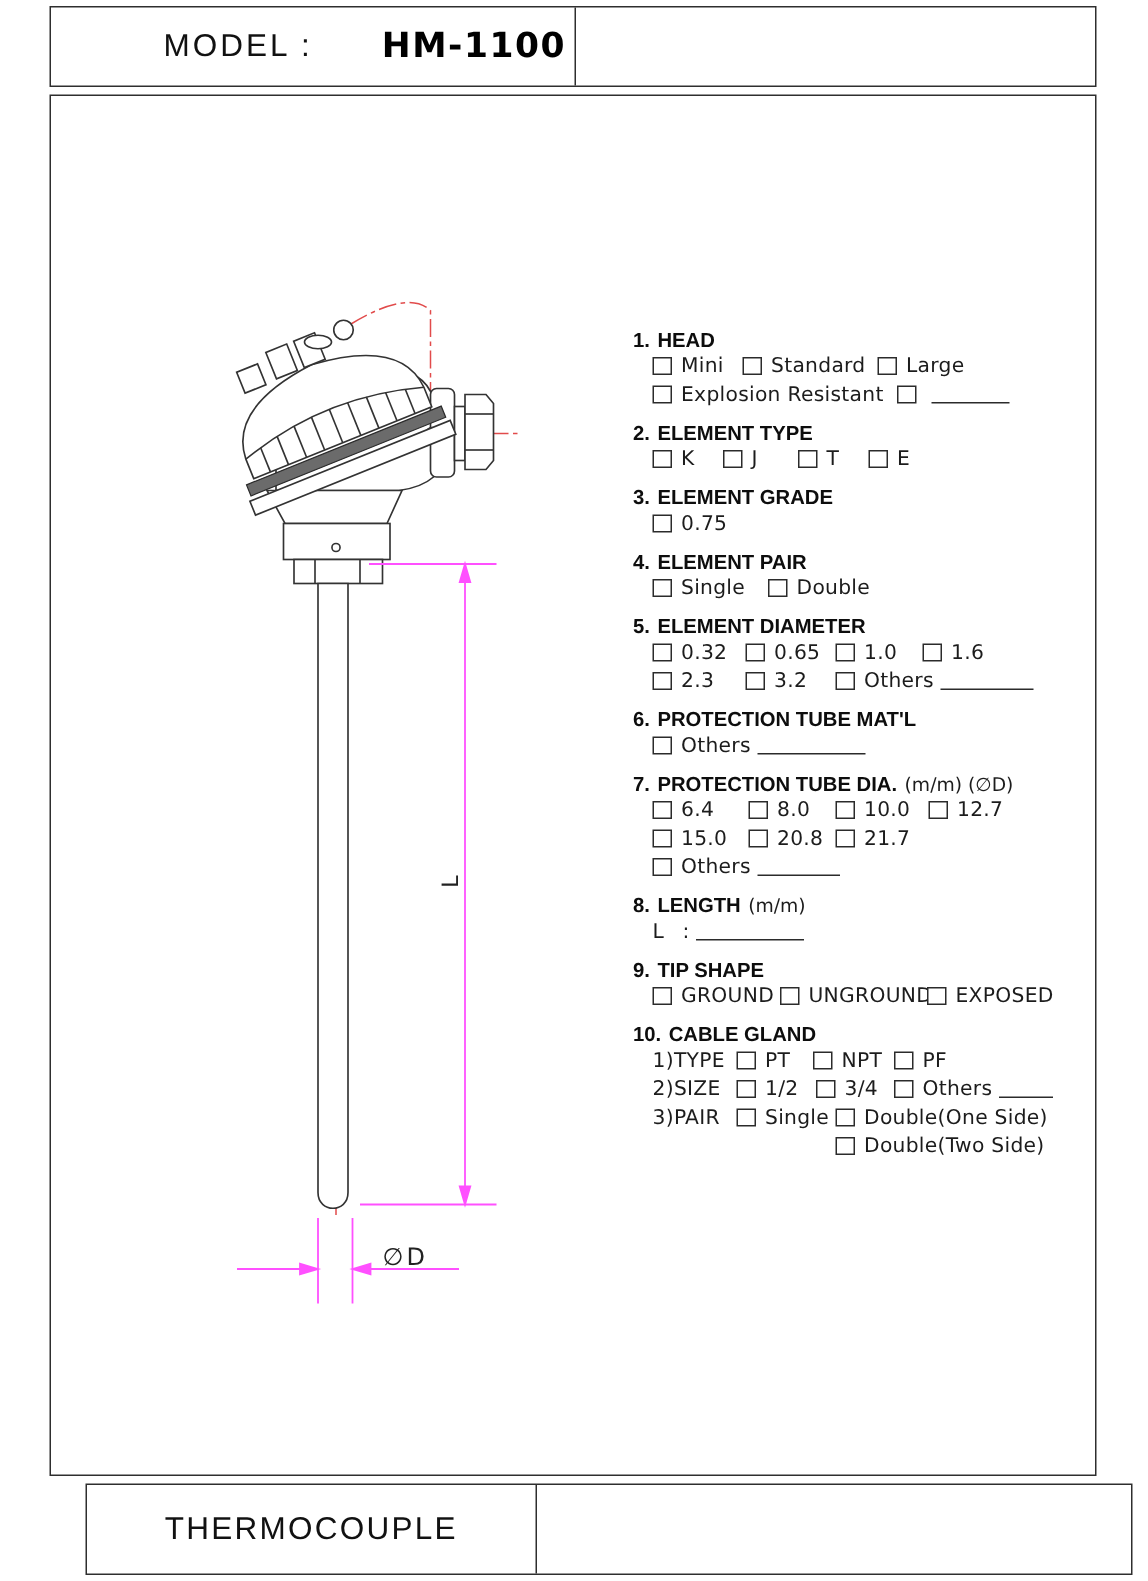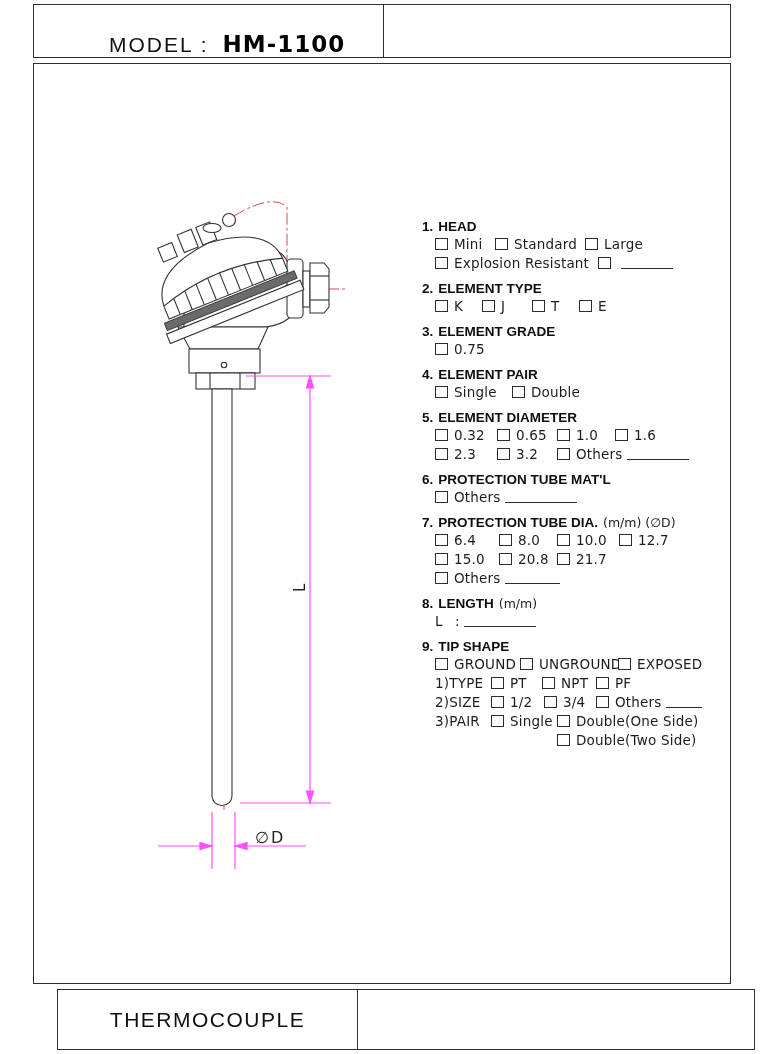--- a/index.html
+++ b/index.html
@@ -3,23 +3,23 @@
 <meta charset="utf-8">
 <style>
   html,body{margin:0;padding:0;background:#fff;}
   #page{position:relative;width:765px;height:1054px;background:#fff;overflow:hidden;
         font-family:"DejaVu Sans",sans-serif;}
   .box{position:absolute;border:1.6px solid #2e2e2e;background:#fff;box-sizing:border-box;}
   #header-box{left:33px;top:4px;width:698px;height:54px;}
   #main-box{left:33px;top:63px;width:698px;height:921px;}
   #footer-box{left:33px;top:989px;width:698px;height:61px;margin-left:24px;}
   .vdiv{position:absolute;top:0;bottom:0;width:0;border-left:1.4px solid #2e2e2e;}
-  #model-line{position:absolute;left:75px;top:0;height:100%;display:flex;align-items:flex-end;gap:14px;}
+  #model-line{position:absolute;left:75px;top:0;height:100%;display:flex;align-items:center;gap:14px;}
   #model-label{font:21px "Liberation Sans",sans-serif;letter-spacing:2px;color:#111;}
-  #model-value{font:bold 23px "DejaVu Sans",sans-serif;letter-spacing:1px;color:#000;}
+  #model-value{font:bold 23px "DejaVu Sans",sans-serif;letter-spacing:1px;color:#000;margin-left:32px;}
   #footer-title{position:absolute;left:0;top:0;width:299px;height:100%;display:flex;
     align-items:center;justify-content:center;font:21px "Liberation Sans",sans-serif;
     letter-spacing:1.5px;color:#111;}
   
   #spec{position:absolute;left:422px;top:219px;width:306px;}
   .sh{display:flex;align-items:baseline;gap:5px;margin-top:9px;line-height:19px;
       font:bold 13.5px "Liberation Sans",sans-serif;color:#0d0d0d;}
   .sh:first-child{margin-top:0;}
   .sfx{font:12.5px "DejaVu Sans",sans-serif;font-weight:normal;color:#1c1c1c;}
   .row{display:flex;align-items:center;padding-left:13px;line-height:19px;height:19px;
@@ -323,20 +323,24 @@
       <span class="it" style="width:98px">
           <span class="cb"></span>
           <span>UNGROUND</span>
         </span>
       <span class="it">
           <span class="cb"></span>
           <span>EXPOSED</span>
         </span>
     </div>
 
+    <div class="sh">
+      <span>10.</span>
+      <span>CABLE GLAND</span>
+    </div>
     <div class="row">
       <span class="pfx">1)TYPE</span>
       <span class="it" style="width:51px">
           <span class="cb"></span>
           <span>PT</span>
         </span>
       <span class="it" style="width:54px">
           <span class="cb"></span>
           <span>NPT</span>
         </span>

